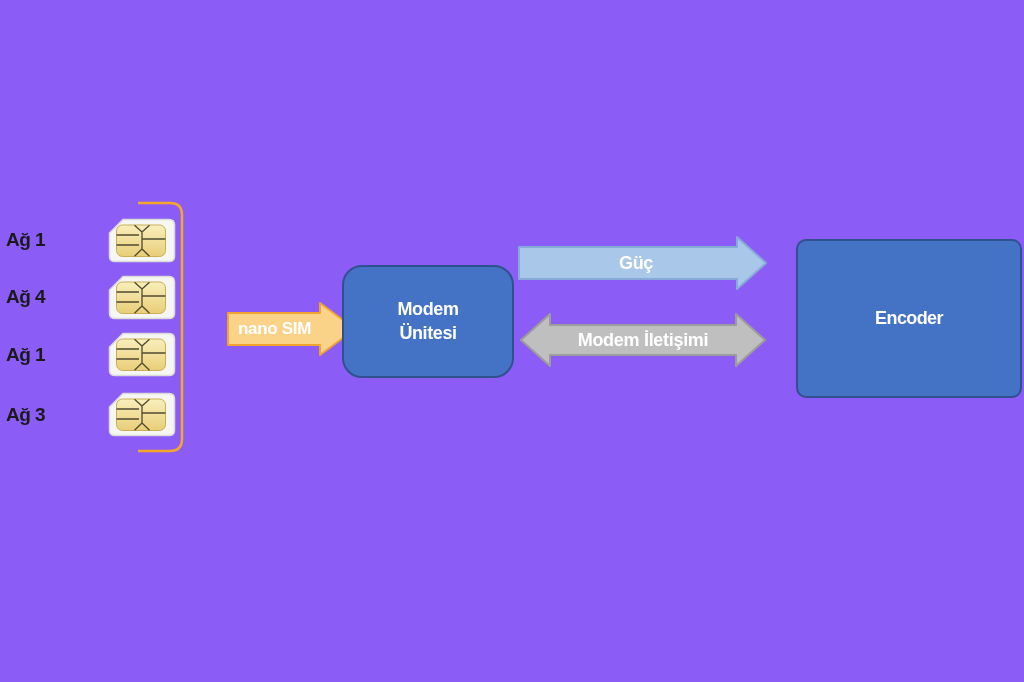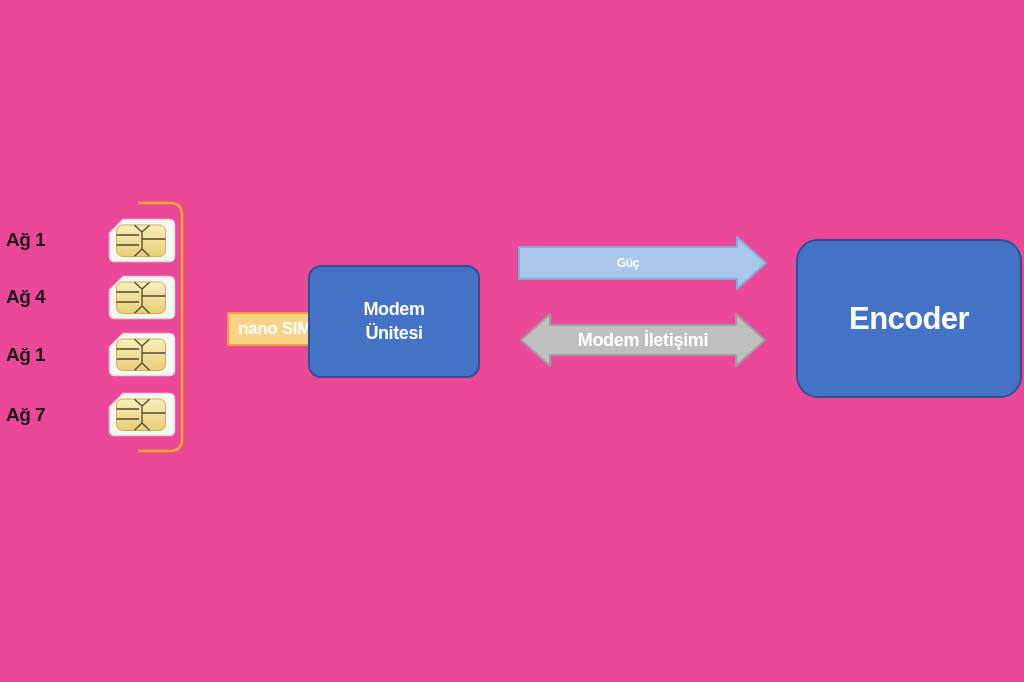--- a/index.html
+++ b/index.html
@@ -1,57 +1,57 @@
 <!DOCTYPE html>
 <html><head>
 <meta charset="utf-8">
 <style>
   html,body{margin:0;padding:0;background:#000;}
   .stage{
-    position:relative;width:1024px;height:682px;background:#ec4899;
+    position:relative;width:1024px;height:682px;background:#8b5cf6;
     overflow:hidden;font-family:"Liberation Sans",sans-serif;
   }
   .abs{position:absolute;}
 
   
   .netlabel{
     position:absolute;left:6px;width:70px;
     color:#1a1a1a;font-weight:bold;font-size:19px;letter-spacing:-0.5px;
     line-height:22px;
   }
 
   
   .node{
     position:absolute;background:#4472C4;border:2px solid #2F528F;
     color:#ffffff;font-weight:bold;display:flex;align-items:center;
     justify-content:center;text-align:center;box-sizing:border-box;
   }
   #modem-box{
-    left:308px;top:265px;width:172px;height:113px;border-radius:13px;
+    left:342px;top:265px;width:172px;height:113px;border-radius:20px;
     font-size:18px;line-height:1.3;letter-spacing:-0.4px;flex-direction:column;
   }
   #encoder-box{
-    left:796px;top:239px;width:226px;height:159px;border-radius:22px;
-    font-size:31px;letter-spacing:-0.6px;
+    left:796px;top:239px;width:226px;height:159px;border-radius:10px;
+    font-size:18px;letter-spacing:-0.6px;
   }
 
   
   .arrow{position:absolute;}
   .arrow svg{display:block;}
   .arrow-label{
     position:absolute;top:0;color:#ffffff;font-weight:bold;
     display:flex;align-items:center;justify-content:center;height:100%;
     letter-spacing:-0.3px;
   }
   #nano-arrow{left:190px;top:302px;width:130px;height:54px;margin-left:37px;}
   #nano-arrow .arrow-label{left:0;width:95px;font-size:17px;}
   #nano-arrow polygon{stroke:#F0A32F;stroke-width:2;stroke-linejoin:round;}
 
   #power-arrow{left:518px;top:236px;width:250px;height:54px;}
-  #power-arrow .arrow-label{left:0;width:220px;font-size:12px;}
+  #power-arrow .arrow-label{left:8px;width:220px;font-size:18px;}
   #power-arrow polygon{stroke:#86ABD6;stroke-width:2;stroke-linejoin:round;}
 
   #data-arrow{left:519px;top:313px;width:248px;height:54px;}
   #data-arrow .arrow-label{left:0;width:248px;font-size:18px;}
   #data-arrow polygon{stroke:#9C9C9C;stroke-width:2;stroke-linejoin:round;}
 
   
   .sim{position:absolute;left:108px;width:68px;height:45px;}
   .sim svg{display:block;}
 
@@ -68,21 +68,21 @@
       <linearGradient id="goldGrad" x1="0" y1="0" x2="0" y2="1">
         <stop offset="0" stop-color="#F9EFBB"></stop>
         <stop offset="1" stop-color="#E9CE78"></stop>
       </linearGradient>
     </defs>
   </svg>
 
   <div class="netlabel" style="top:229px">Ağ 1</div>
   <div class="netlabel" style="top:286px">Ağ 4</div>
   <div class="netlabel" style="top:344px">Ağ 1</div>
-  <div class="netlabel" style="top:404px">Ağ 7</div>
+  <div class="netlabel" style="top:404px">Ağ 3</div>
 
   <div class="sim" style="top:218px">
     <svg width="68" height="45" viewBox="0 0 68 45">
       <path d="M15 1.5 H61 Q66.5 1.5 66.5 7 V38.5 Q66.5 43.5 61 43.5 H7 Q1.5 43.5 1.5 38.5 V15 Z" fill="#F6F6F3" stroke="#DADAD6" stroke-width="1.5"></path>
       <rect x="8.5" y="7" width="49" height="31.5" rx="6" fill="url(#goldGrad)" stroke="#C9AE55" stroke-width="1"></rect>
       <path d="M8.5 17 H31 M8.5 27 H31 M34 14 V31 M34 14 L26.5 7.2 M34 14 L41.5 7.2 M34 31 L26.5 38.3 M34 31 L41.5 38.3 M34 21 H57.5" fill="none" stroke="#4F4A33" stroke-width="1.3"></path>
     </svg>
   </div>
   <div class="sim" style="top:275px">
     <svg width="68" height="45" viewBox="0 0 68 45">

